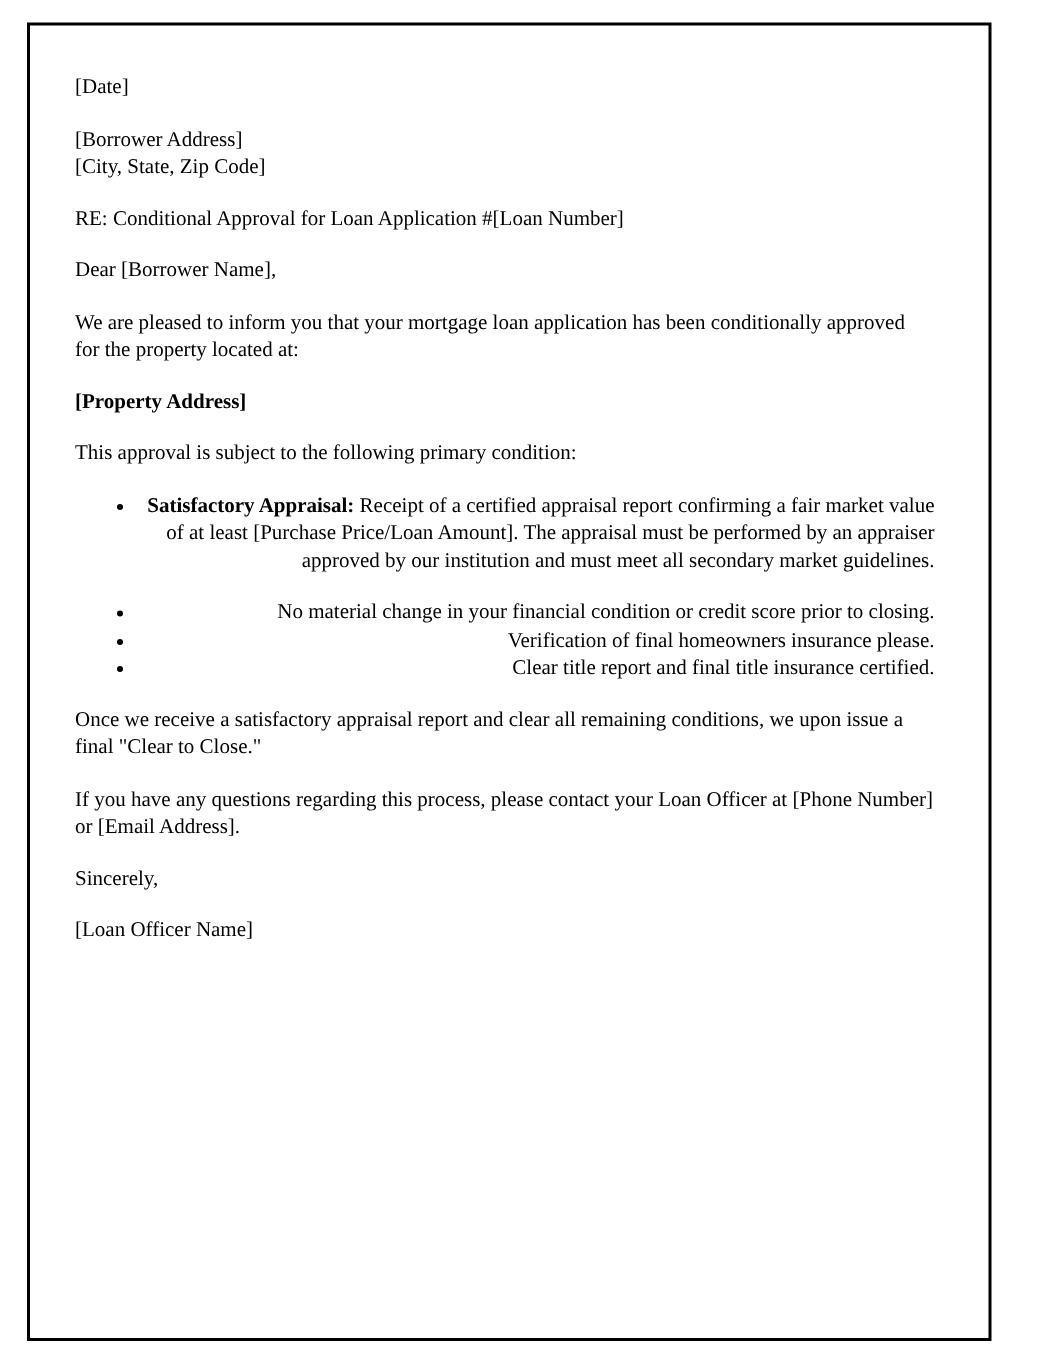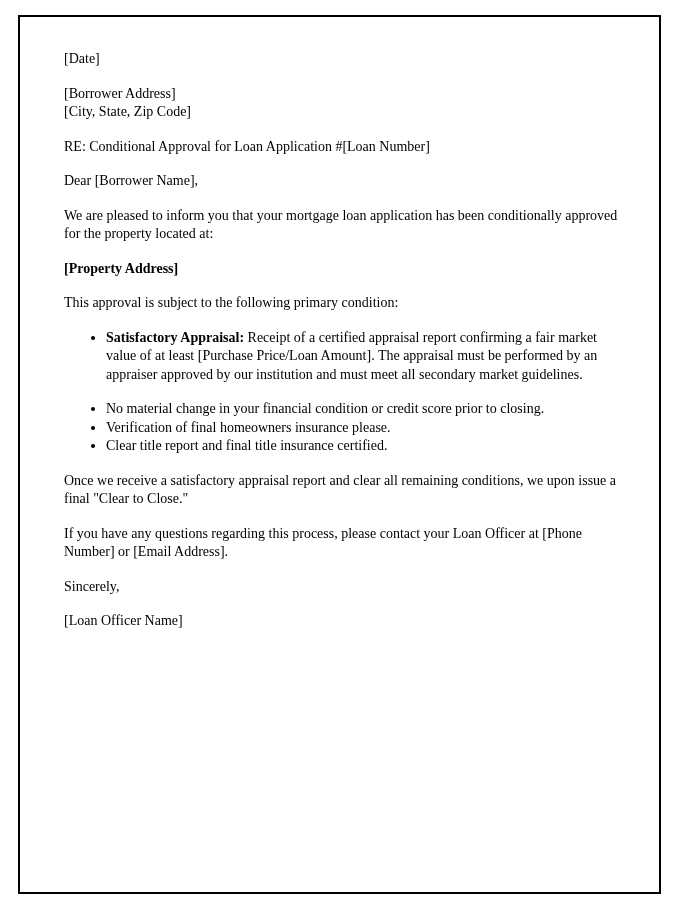--- a/index.html
+++ b/index.html
@@ -16,21 +16,21 @@
     }
     .page {
       position: absolute;
       left: 18px;
       top: 15px;
       width: 643px;
       height: 879px;
       box-sizing: border-box;
       border: 2px solid #000000;
       background: #ffffff;
-      padding: 33px 36px 20px 44px;
+      padding: 33px 36px 20px 30px;
       overflow: hidden;
     }
     .page p {
       margin: 0;
       font-size: 14px;
       line-height: 18.5px;
     }
     .sp {
       margin-bottom: 16px !important;
     }
@@ -38,20 +38,21 @@
       font-weight: bold;
     }
     ul.bullets {
       margin: 0 0 16px 0;
       padding-left: 42px;
       list-style-type: disc;
     }
     ul.bullets li {
       font-size: 14px;
       line-height: 18.5px;
+      text-align: right;
     }
   </style>
 </head>
 <body>
 
 <div class="page">
 
   <p class="sp">[Date]</p>
 
   <div class="sp">

